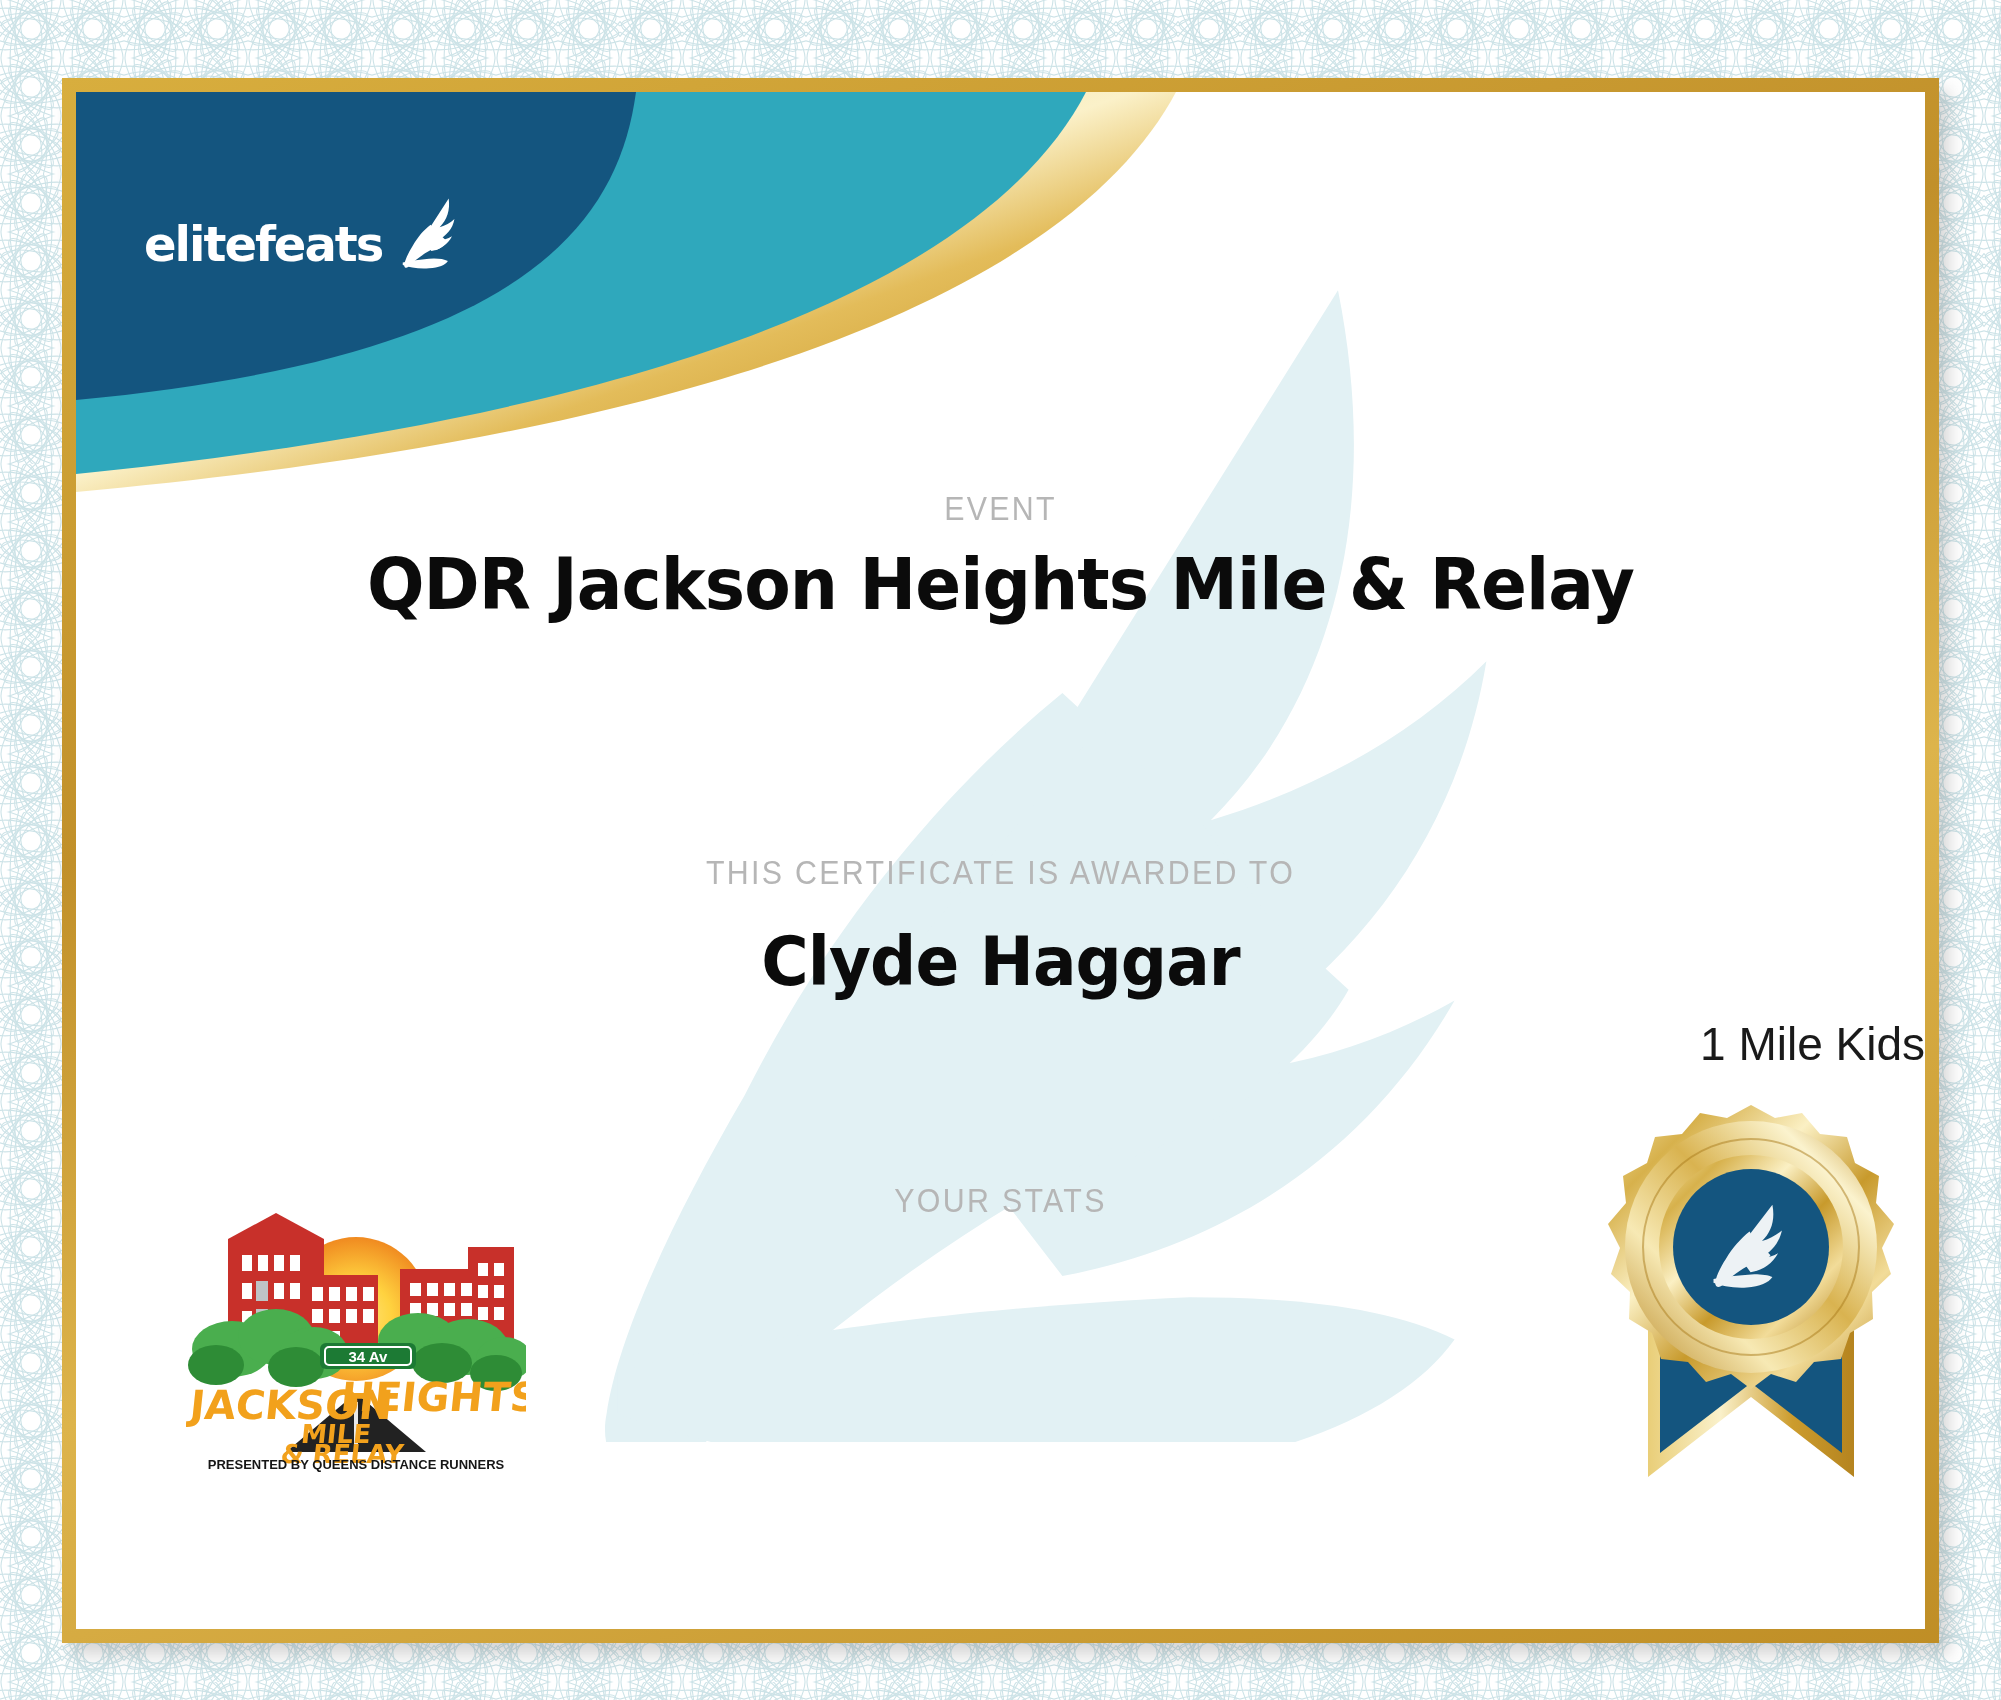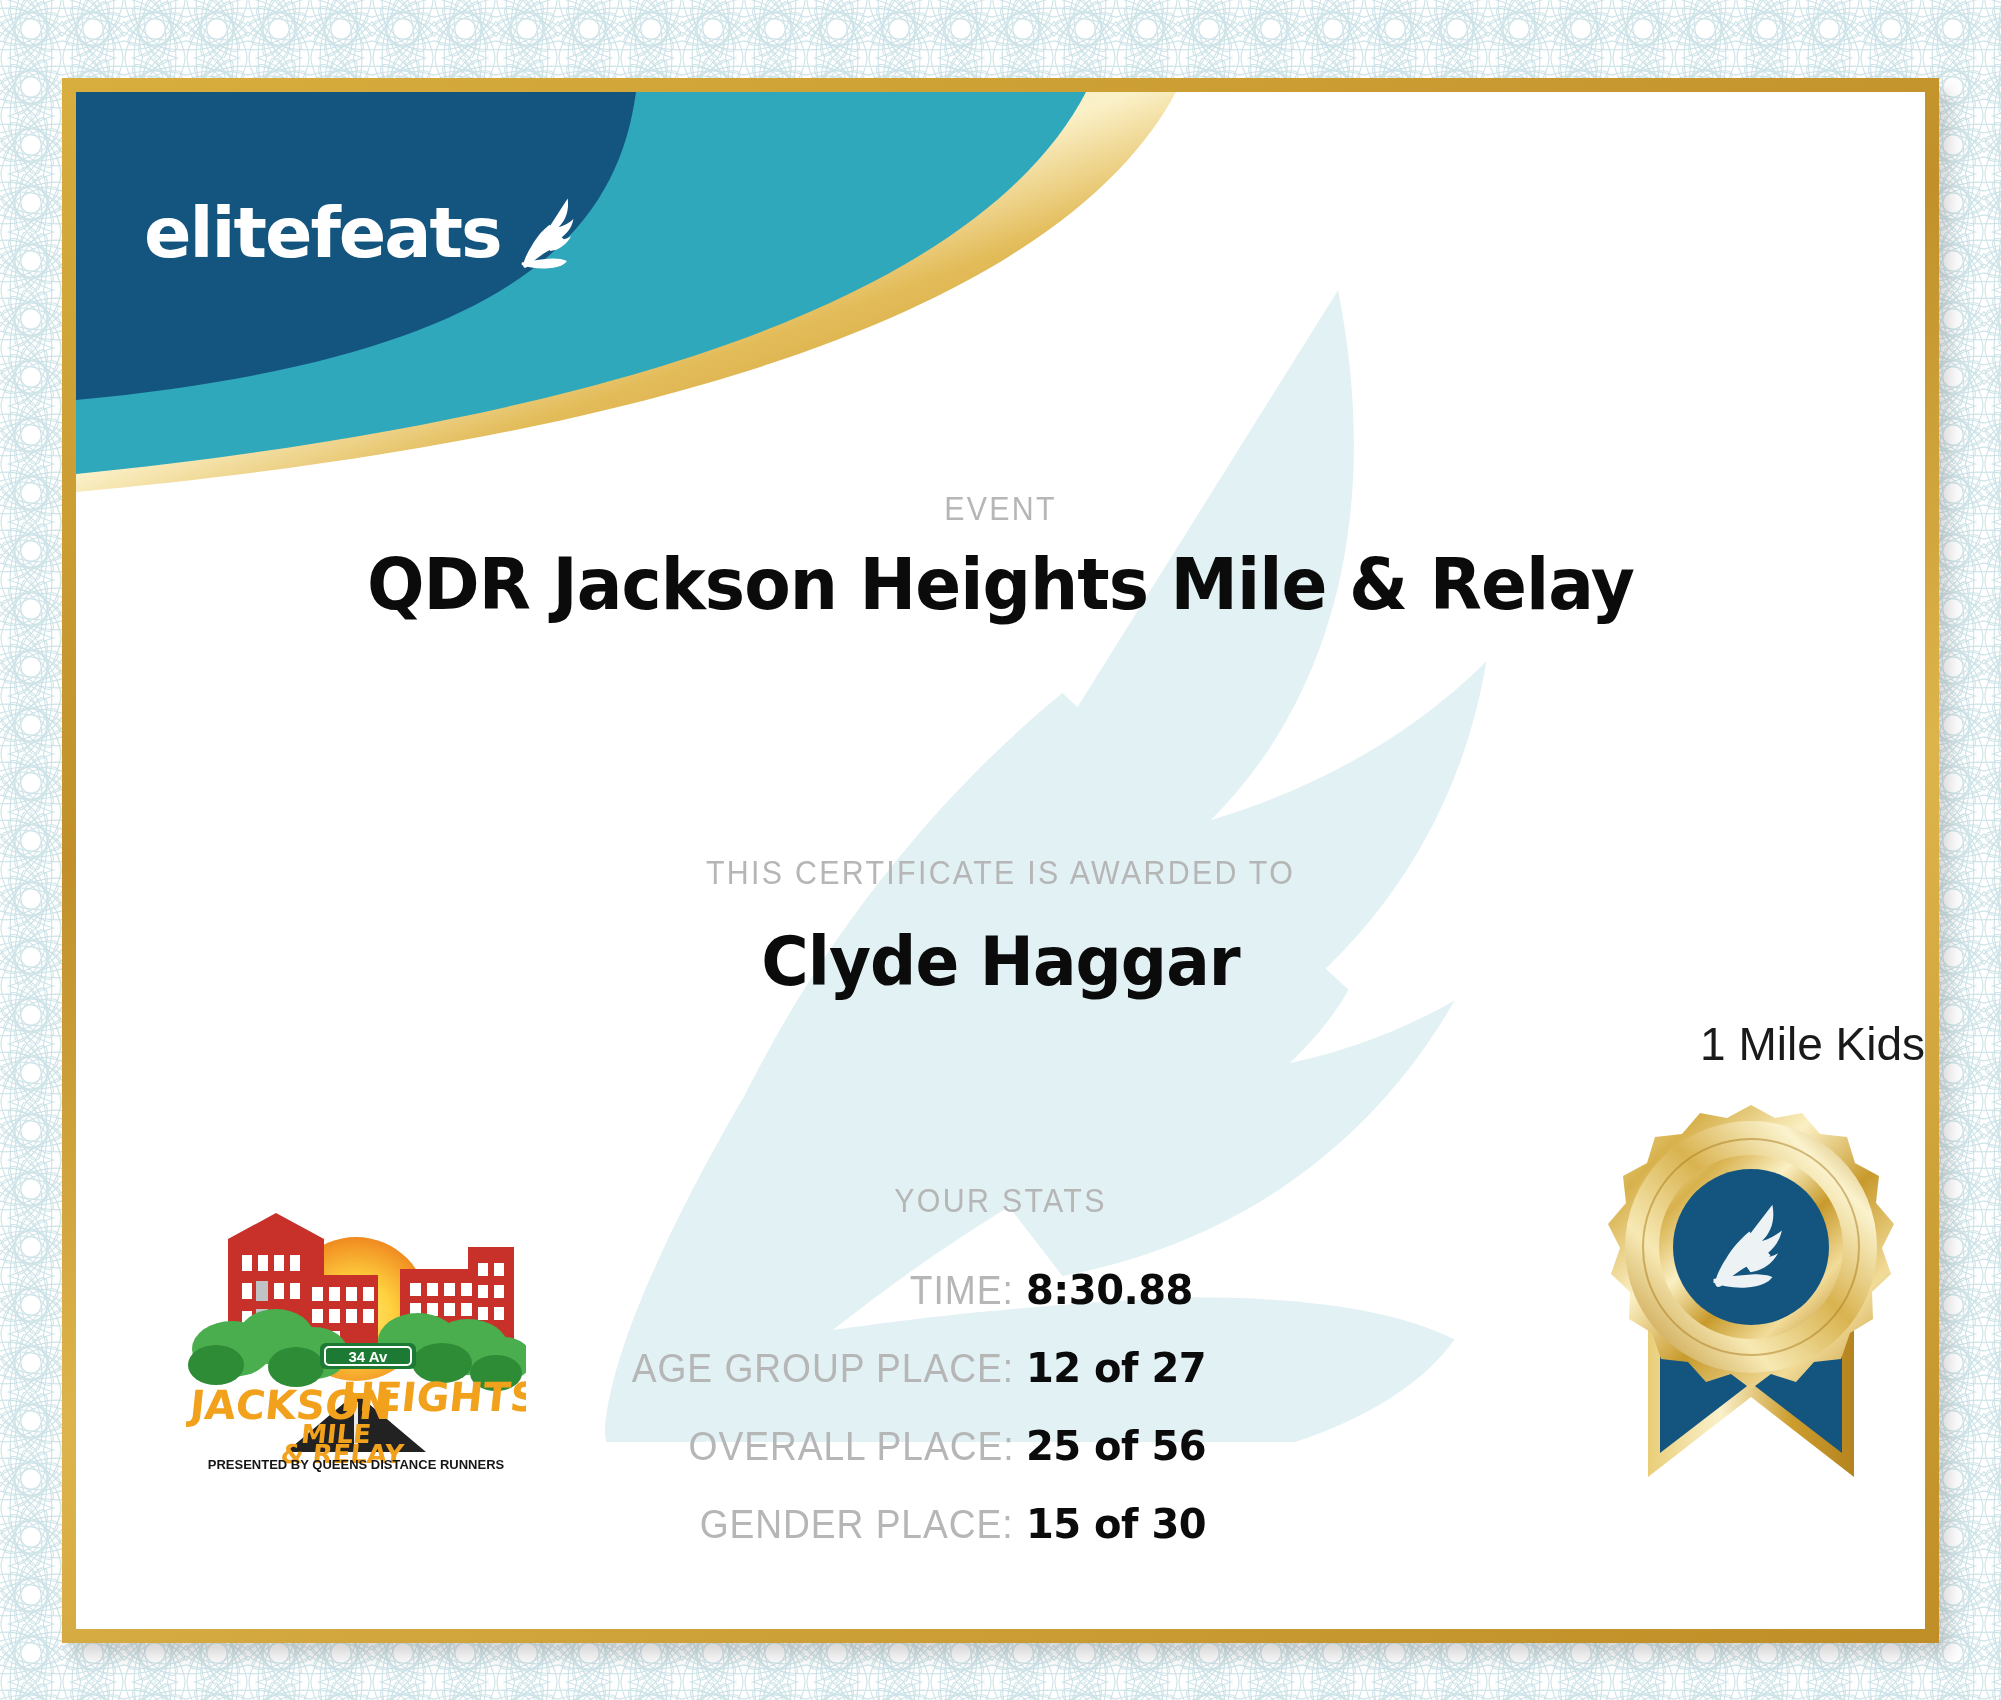--- a/index.html
+++ b/index.html
@@ -41,21 +41,21 @@
   
   #header-art { position:absolute; left:0; top:0; width:100%; height:420px; }
 
   #brand-logo {
     position:absolute; left:68px; top:100px;
     display:flex; align-items:flex-end; gap:6px;
     z-index:5;
   }
   #brand-wordmark {
     color:#ffffff;
-    font-size:70px;
+    font-size:48px;
     font-weight:700;
     letter-spacing:-2px;
     line-height:1;
     font-family:"DejaVu Sans", sans-serif;
   }
   #brand-wing { width:82px; height:82px; display:block; margin-bottom:-6px; }
 
   
   #watermark {
     position:absolute;
@@ -262,38 +262,20 @@
 
         <div class="kicker" id="event-kicker">EVENT</div>
         <div id="event-title">QDR Jackson Heights Mile &amp; Relay</div>
 
         <div class="kicker" id="awarded-kicker">THIS CERTIFICATE IS AWARDED TO</div>
         <div id="recipient-name">Clyde Haggar</div>
         <div id="recipient-division">1 Mile Kids</div>
 
         <div class="kicker" id="stats-kicker">YOUR STATS</div>
 
-        <div id="stats-table">
-          <div class="stat-row">
-            <span class="stat-label">TIME:</span>
-            <span class="stat-value">8:30.88</span>
-          </div>
-          <div class="stat-row">
-            <span class="stat-label">AGE GROUP PLACE:</span>
-            <span class="stat-value">12 of 27</span>
-          </div>
-          <div class="stat-row">
-            <span class="stat-label">OVERALL PLACE:</span>
-            <span class="stat-value">25 of 56</span>
-          </div>
-          <div class="stat-row">
-            <span class="stat-label">GENDER PLACE:</span>
-            <span class="stat-value">15 of 30</span>
-          </div>
-        </div>
 
         <svg id="race-logo" viewBox="0 0 340 275">
           <defs>
             <radialGradient id="sunGrad" cx="50%" cy="55%" r="55%">
               <stop offset="0%" stop-color="#FFE680"></stop>
               <stop offset="45%" stop-color="#FFD23F"></stop>
               <stop offset="100%" stop-color="#F08A20"></stop>
             </radialGradient>
           </defs>
 

